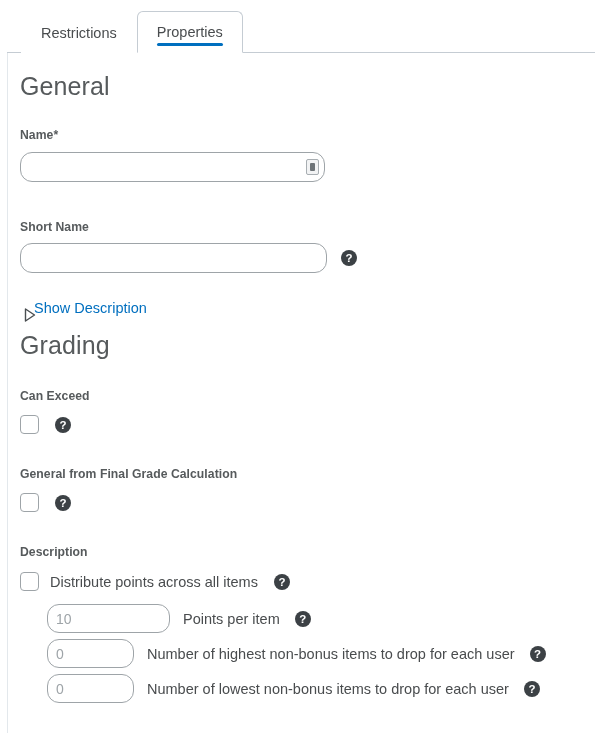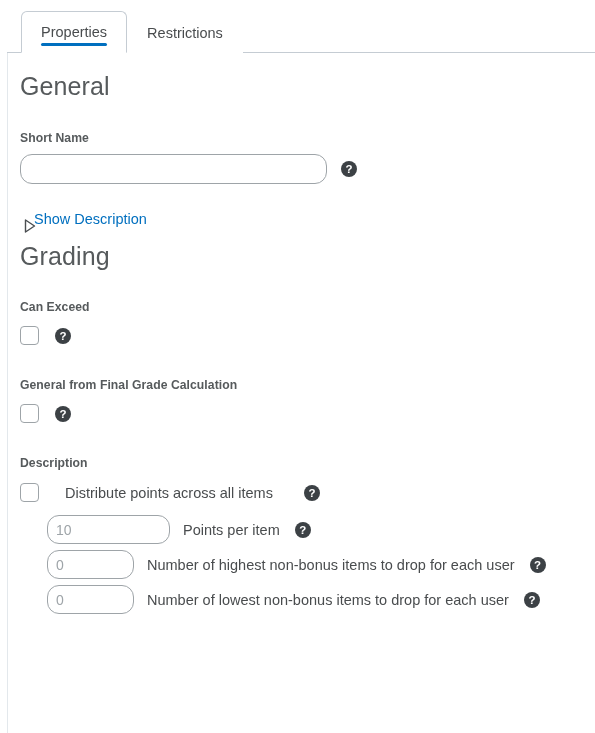--- a/index.html
+++ b/index.html
@@ -198,37 +198,48 @@
     color: #494c4e;
   }
   .num-input { height: 29px; }
 </style>
 </head>
 <body>
 
 <div class="tabstrip">
   <div class="tabstrip-line"></div>
   <div class="tabs">
+    <div class="tab">
+      <span>Restrictions</span>
+    </div>
     <div class="tab active">
       <span>Properties</span>
       <span class="tab-underline"></span>
     </div>
-    <div class="tab">
-      <span>Restrictions</span>
-    </div>
   </div>
 </div>
 
 <div class="page">
   <div class="inner">
 
     <h2 class="section" id="general-heading">General</h2>
 
-
-    <div style="margin-top:30px;">
+    <div style="margin-top:24px;">
+      <div>
+        <span class="field-label">Name</span><span class="req">*</span>
+      </div>
+      <div class="name-wrap" style="margin-top:9px;">
+        <input class="textinput" style="width: 305px;" type="text" placeholder="">
+        <span class="ime-box">
+            <i></i>
+          </span>
+      </div>
+    </div>
+
+    <div style="margin-top:38px;">
       <div class="field-label">Short Name</div>
       <div class="row" style="margin-top:9px;">
         <input class="textinput" style="width: 307px;" type="text" placeholder="">
         <span class="help" style="margin-left:14px;">?</span>
       </div>
     </div>
 
     <div class="show-desc" style="margin-top:27px;">
       <span class="tri">
         <svg width="12" height="14" viewBox="0 0 12 14">
@@ -252,21 +263,21 @@
       <div class="field-label">General from Final Grade Calculation</div>
       <div class="row" style="margin-top:12px;">
         <span class="cbox"></span>
         <span class="help" style="margin-left:16px;">?</span>
       </div>
     </div>
 
     <div style="margin-top:33px;">
       <div class="field-label">Description</div>
 
-      <div class="row" style="margin-top:13px;gap:15px;">
+      <div class="row" style="margin-top:13px;">
         <span class="cbox"></span>
         <span class="dist-label" style="margin-left:11px;">Distribute points across all items</span>
         <span class="help" style="margin-left:16px;">?</span>
       </div>
 
       <div class="dist-row" style="margin-top:13px; margin-left:27px;">
         <input class="textinput num-input" style="width: 123px;" type="text" placeholder="10">
         <span class="dist-label" style="margin-left:13px;">Points per item</span>
         <span class="help" style="margin-left:15px;">?</span>
       </div>

